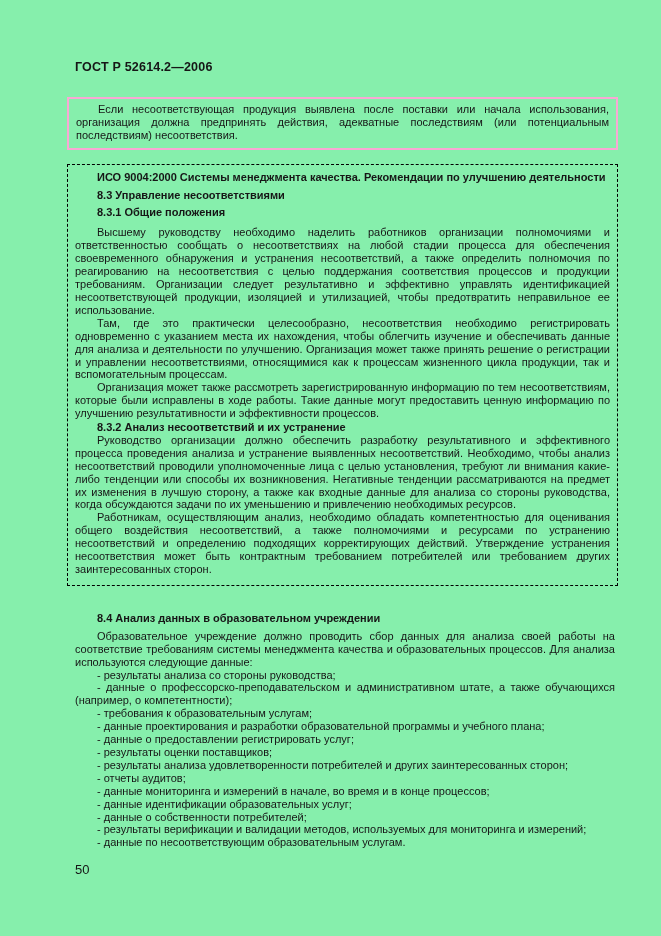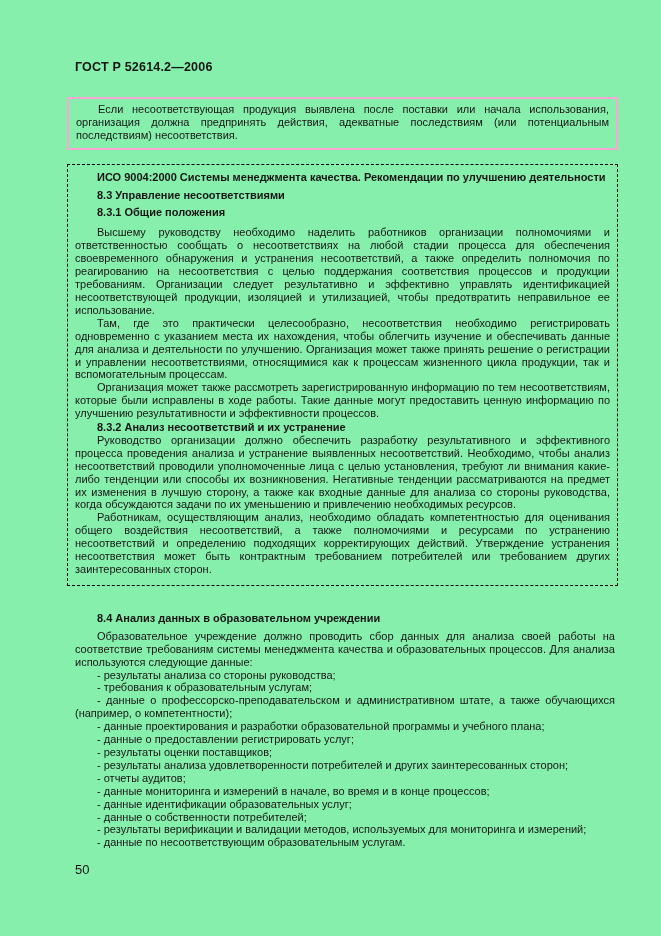--- a/index.html
+++ b/index.html
@@ -87,22 +87,22 @@
 
     <p class="heading h-832">8.3.2 Анализ несоответствий и их устранение</p>
     <p class="para">Руководство организации должно обеспечить разработку результативного и эффективного процесса проведения анализа и устранение выявленных несоответствий. Необходимо, чтобы анализ несоответствий проводили уполномоченные лица с целью установления, требуют ли внимания какие-либо тенденции или способы их возникновения. Негативные тенденции рассматриваются на предмет их изменения в лучшую сторону, а также как входные данные для анализа со стороны руководства, когда обсуждаются задачи по их уменьшению и привлечению необходимых ресурсов.</p>
     <p class="para">Работникам, осуществляющим анализ, необходимо обладать компетентностью для оценивания общего воздействия несоответствий, а также полномочиями и ресурсами по устранению несоответствий и определению подходящих корректирующих действий. Утверждение устранения несоответствия может быть контрактным требованием потребителей или требованием других заинтересованных сторон.</p>
   </div>
 
   <div class="section-84">
     <p class="heading h-84">8.4 Анализ данных в образовательном учреждении</p>
     <p class="para">Образовательное учреждение должно проводить сбор данных для анализа своей работы на соответствие требованиям системы менеджмента качества и образовательных процессов. Для анализа используются следующие данные:</p>
     <p class="para">- результаты анализа со стороны руководства;</p>
+    <p class="para">- данные о профессорско-преподавательском и административном штате, а также обучающихся (например, о компетентности);</p>
     <p class="para">- требования к образовательным услугам;</p>
-    <p class="para">- данные о профессорско-преподавательском и административном штате, а также обучающихся (например, о компетентности);</p>
     <p class="para">- данные проектирования и разработки образовательной программы и учебного плана;</p>
     <p class="para">- данные о предоставлении регистрировать услуг;</p>
     <p class="para">- результаты оценки поставщиков;</p>
     <p class="para">- результаты анализа удовлетворенности потребителей и других заинтересованных сторон;</p>
     <p class="para">- отчеты аудитов;</p>
     <p class="para">- данные мониторинга и измерений в начале, во время и в конце процессов;</p>
     <p class="para">- данные идентификации образовательных услуг;</p>
     <p class="para">- данные о собственности потребителей;</p>
     <p class="para">- результаты верификации и валидации методов, используемых для мониторинга и измерений;</p>
     <p class="para">- данные по несоответствующим образовательным услугам.</p>

